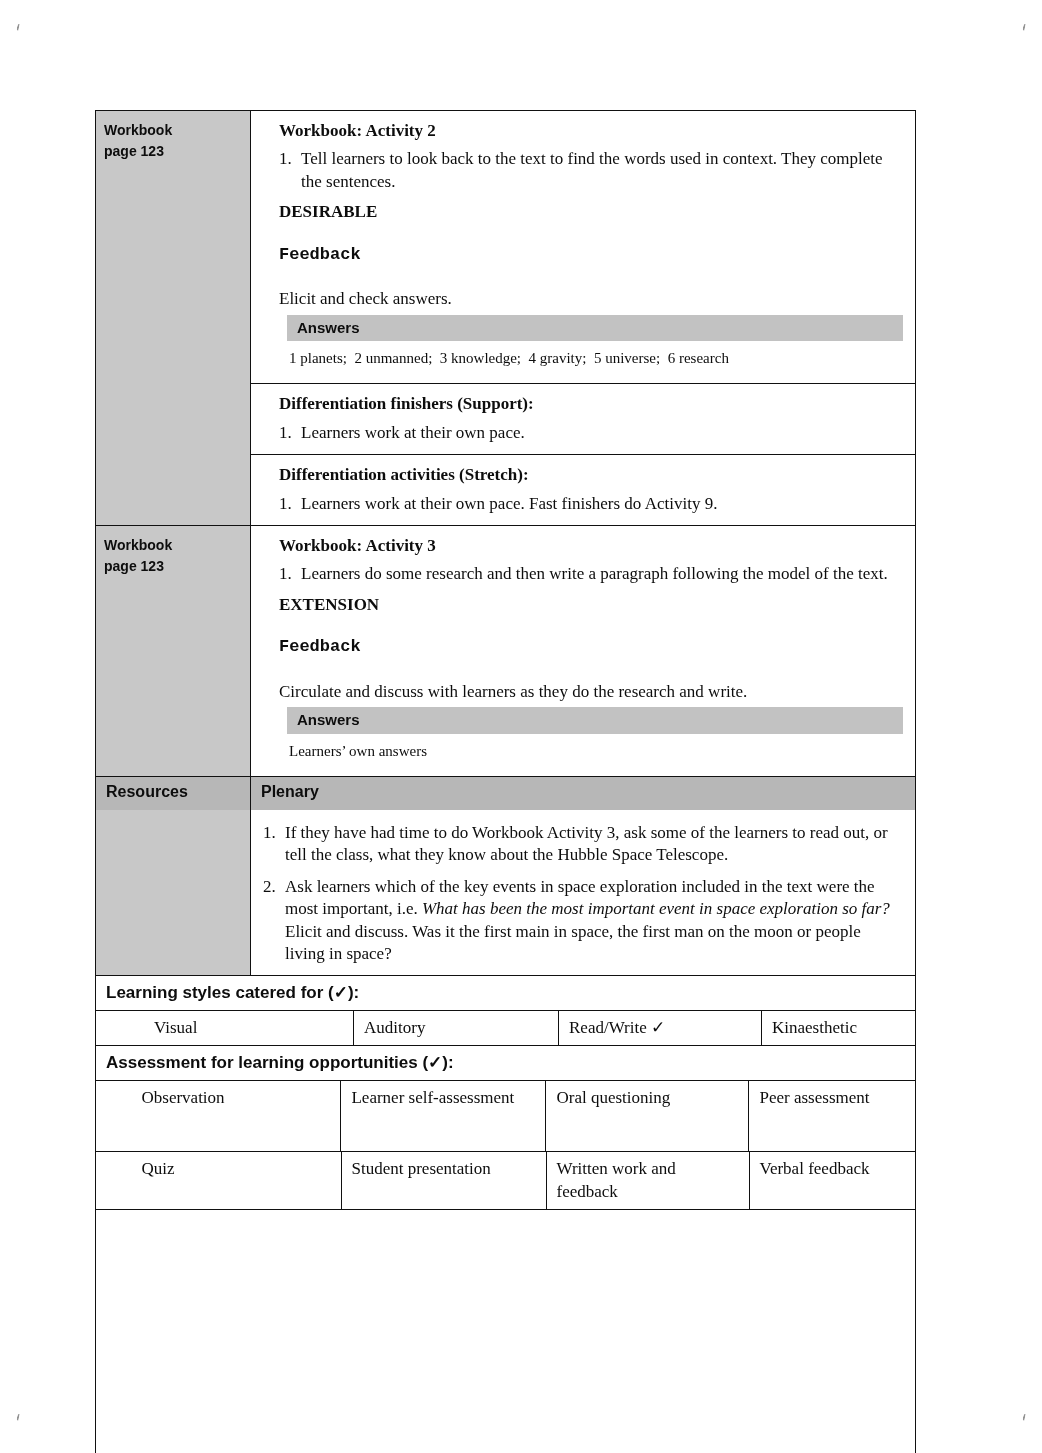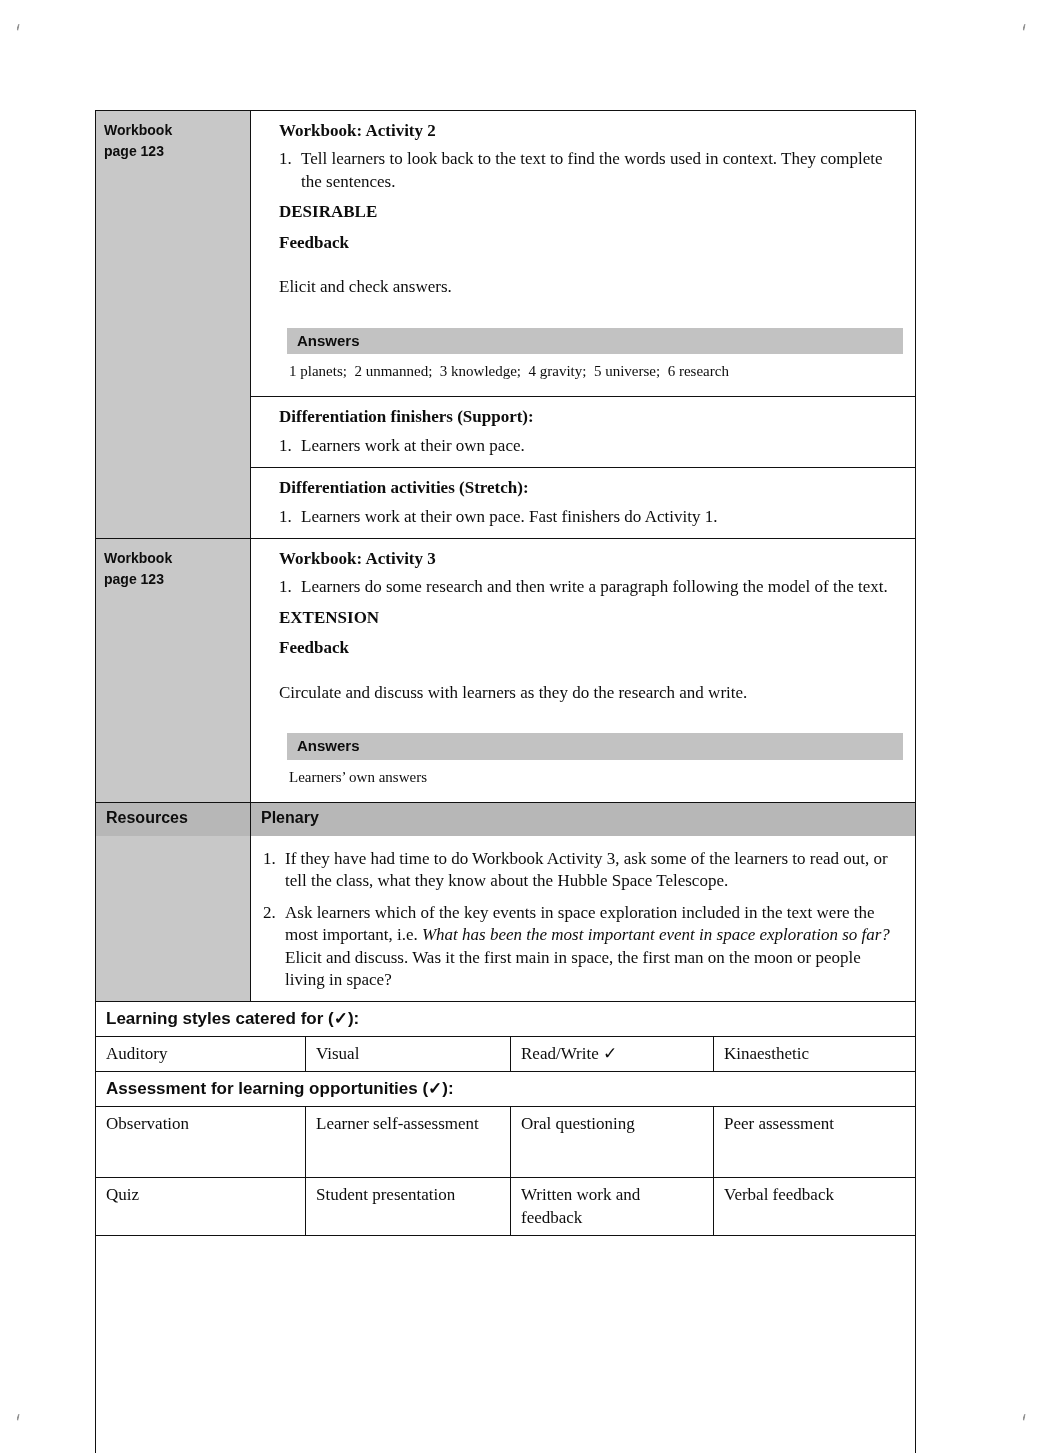--- a/index.html
+++ b/index.html
@@ -21,21 +21,21 @@
   .crop.tl{left:17px;top:24px;}
   .crop.tr{left:1023px;top:24px;}
   .crop.bl{left:17px;top:1414px;}
   .crop.br{left:1023px;top:1414px;}
 
   .sheet{
     position:absolute;left:95px;top:110px;width:821px;
     border:1.6px solid var(--border_black);
     background:#fff;
   }
-  .row{display:flex;border-bottom:1.6px solid var(--border_black);}
+  .row{display:flex;border-bottom:1.6px solid var(--border_black);justify-content:center;}
   .row:last-child{border-bottom:none;}
 
   
   .sidecol{
     width:155px;flex:0 0 155px;
     border-right:1.6px solid var(--border_black);
     background:var(--sidebar_gray);
     font-family:"Liberation Sans", sans-serif;
     font-weight:bold;font-size:14px;line-height:1.5;
     padding:9px 8px;
@@ -44,30 +44,30 @@
 
   .sec{padding:9px 12px 10px 28px;font-size:17px;line-height:1.32;}
   .sec.bt{border-top:1.6px solid var(--border_black);}
   .sec-a2{min-height:224px;}
   .sec-sup{min-height:58px;}
   .sec-str{min-height:60px;}
   .sec-a3{min-height:218px;}
 
   .h-serif{font-weight:bold;font-size:17px;margin-bottom:6px;}
   .caps{font-weight:bold;margin-top:8px;}
-  .fb-label{font-weight:bold;margin-top:8px;}
+  .fb-label{font-weight:bold;margin-top:20px;font-family:Liberation Mono, monospace;}
   .fb-text{margin-top:22px;}
 
   .li{display:flex;margin-top:2px;}
   .li .num{flex:0 0 22px;}
   .li .txt{flex:1;padding-right:6px;}
   .li + .li{margin-top:8px;}
 
   .answers-bar{
-    margin:29px 0 0 8px;
+    margin:4px 0 0 8px;
     background:var(--bar_gray);
     font-family:"Liberation Sans", sans-serif;
     font-weight:bold;font-size:15px;
     padding:3px 10px 4px 10px;
   }
   .answers-text{
     font-family:Liberation Serif, serif;
     font-size:15px;
     padding:8px 4px 4px 10px;
     white-space:pre-wrap;
@@ -143,21 +143,21 @@
         <div class="h-serif">Differentiation finishers (Support):</div>
         <div class="li">
           <span class="num">1.</span>
           <span class="txt">Learners work at their own pace.</span>
         </div>
       </div>
       <div class="sec bt sec-str">
         <div class="h-serif">Differentiation activities (Stretch):</div>
         <div class="li">
           <span class="num">1.</span>
-          <span class="txt">Learners work at their own pace. Fast finishers do Activity 1.</span>
+          <span class="txt">Learners work at their own pace. Fast finishers do Activity 9.</span>
         </div>
       </div>
     </div>
   </div>
 
   <div class="row">
     <div class="sidecol">
       <div>Workbook</div>
       <div>page 123</div>
     </div>
@@ -194,22 +194,22 @@
         </div>
       </div>
     </div>
   </div>
 
   <div class="row">
     <div class="title-bar" style="flex:1">Learning styles catered for (✓):</div>
   </div>
 
   <div class="row grid4 g-styles" style="display:grid">
+    <div>Visual</div>
     <div>Auditory</div>
-    <div>Visual</div>
     <div>Read/Write ✓</div>
     <div>Kinaesthetic</div>
   </div>
 
   <div class="row">
     <div class="title-bar" style="flex:1">Assessment for learning opportunities (✓):</div>
   </div>
 
   <div class="row grid4 g-assess1" style="display:grid">
     <div>Observation</div>

